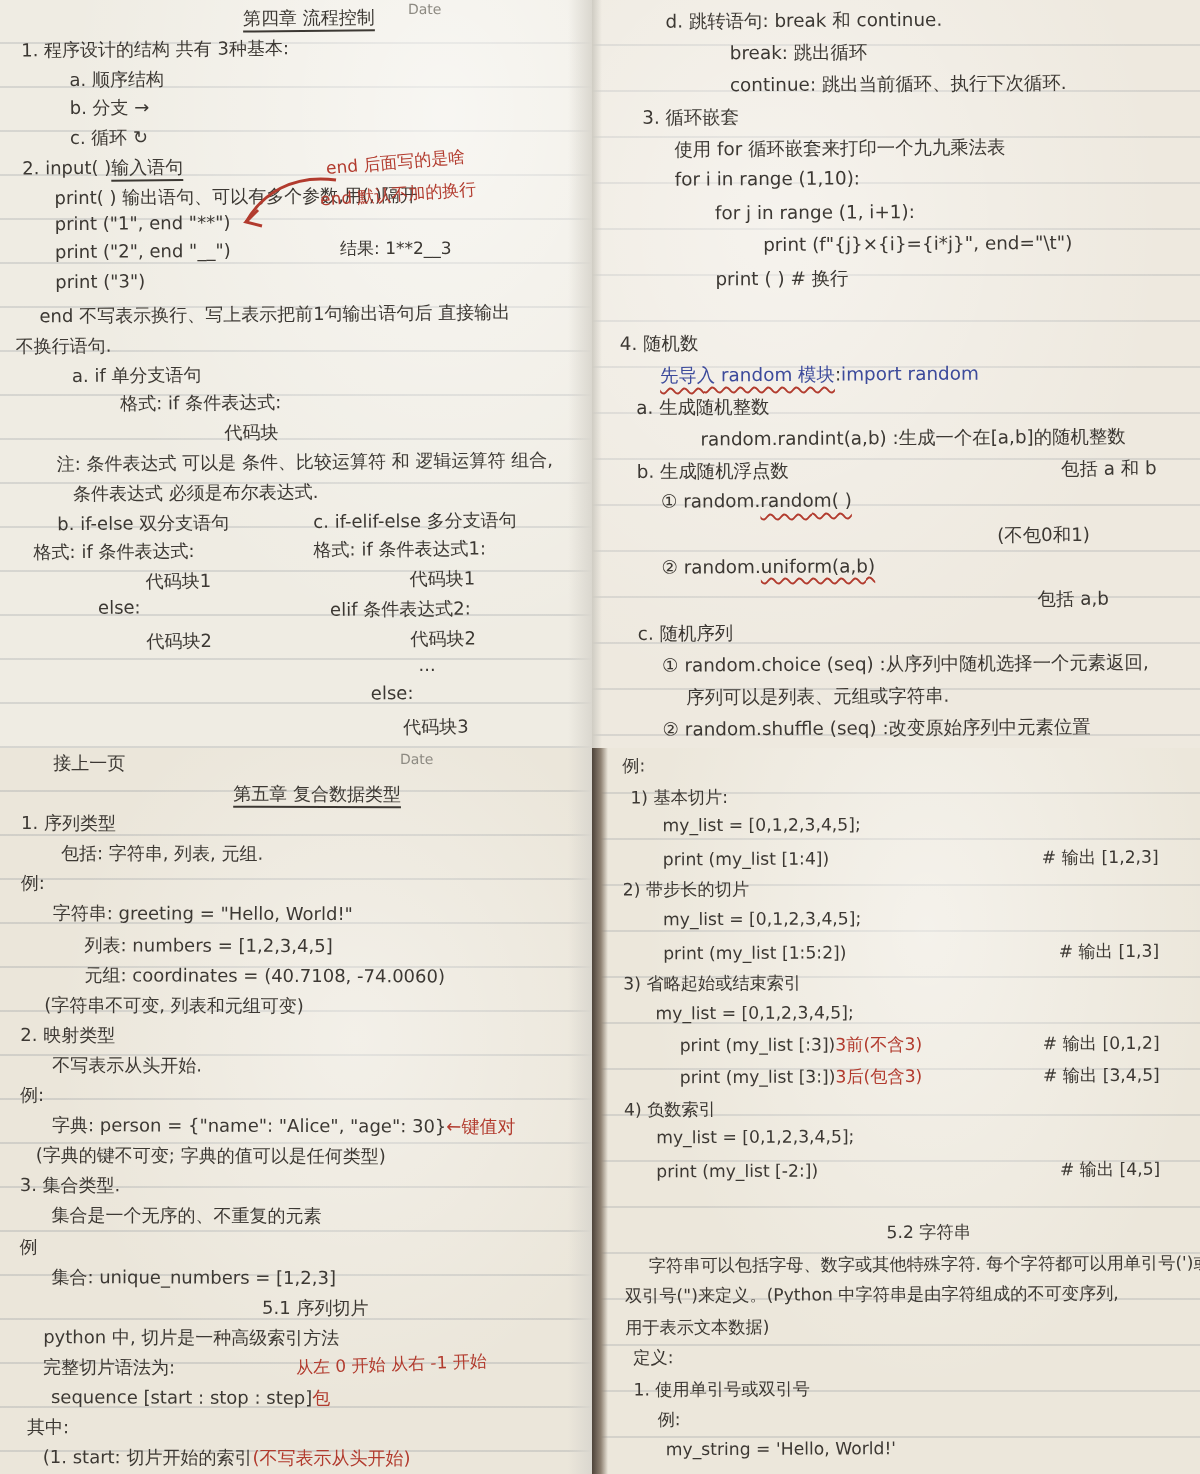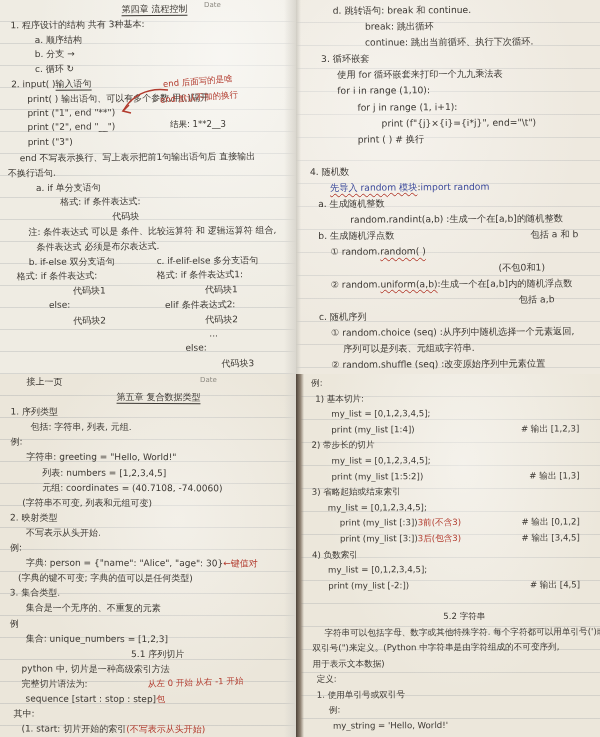--- a/index.html
+++ b/index.html
@@ -134,21 +134,21 @@
         <div class="line" style="padding-left: 64px;">
           <span class="c-ink"></span>
           <span class="col2 c-ink" style="left: 200px;">...</span>
         </div>
         <div class="line" style="padding-left: 64px;">
           <span class="c-ink"></span>
           <span class="col2 c-ink" style="left: 176px;">else:</span>
         </div>
         <div class="line" style="padding-left: 64px;">
           <span class="c-ink"></span>
-          <span class="col2 c-ink" style="left: 212px;">代码块3</span>
+          <span class="col2 c-ink" style="left: 192px;">代码块3</span>
         </div>
       </div>
   <span class="anno c-gray" style="left: 204px; top: 1px; font-size: 7px;">Date</span>
       <span class="anno c-red" style="left: 163px; top: 76px; transform: rotate(-5deg);">end 后面写的是啥</span>
       <span class="anno c-red" style="left: 160px; top: 92px; transform: rotate(-4deg);">end 默认不加的换行</span>
       <span class="anno c-ink" style="left: 170px; top: 119px;">结果:  1**2__3</span>
     </div>
 
   <div class="photo paper-b pb edge-light-l" style="left:296px;top:0;width:304px;height:374px;">
     <div class="lines">
@@ -203,21 +203,20 @@
         <div class="line" style="padding-left: 20px;">
           <span class="c-ink">① random.</span>
           <span class="c-ink d-w">random( )</span>
         </div>
         <div class="line" style="padding-left: 188px;">
           <span class="c-ink">(不包0和1)</span>
         </div>
         <div class="line" style="padding-left: 20px;">
           <span class="c-ink">② random.</span>
           <span class="c-ink d-w">uniform(a,b)</span>
-          <span class="c-ink"> :生成一个在[a,b]内的随机浮点数</span>
         </div>
         <div class="line" style="padding-left: 208px;">
           <span class="c-ink">包括 a,b</span>
         </div>
         <div class="line" style="padding-left: 8px;">
           <span class="c-ink">c. 随机序列</span>
         </div>
         <div class="line" style="padding-left: 20px;">
           <span class="c-ink">① random.choice (seq) :从序列中随机选择一个元素返回,</span>
         </div>

